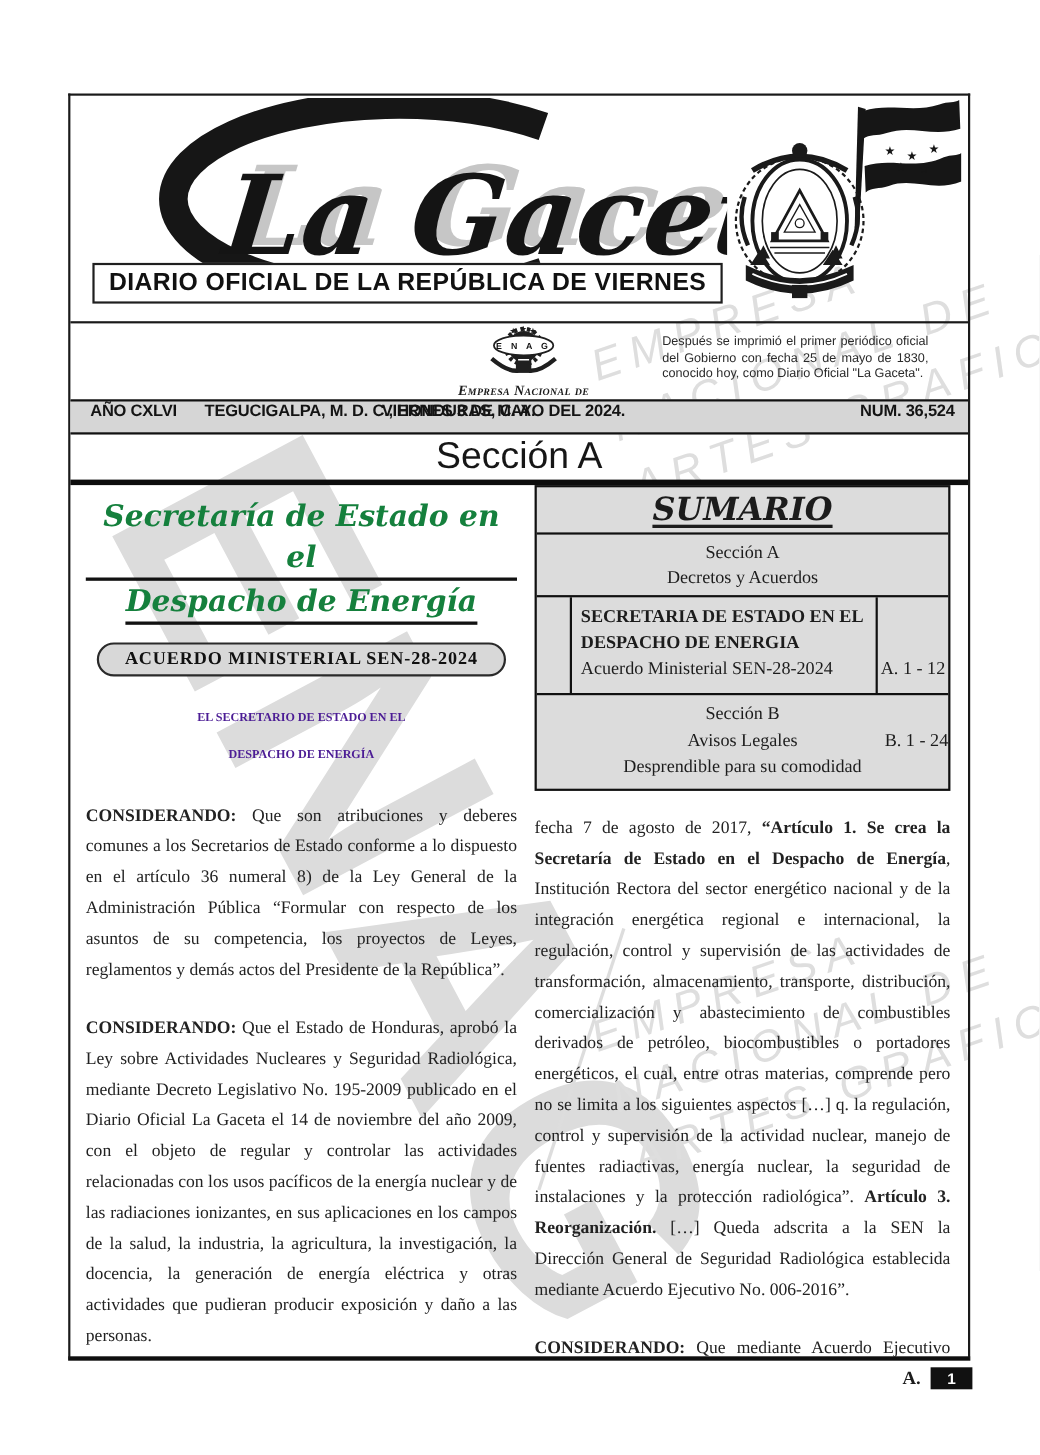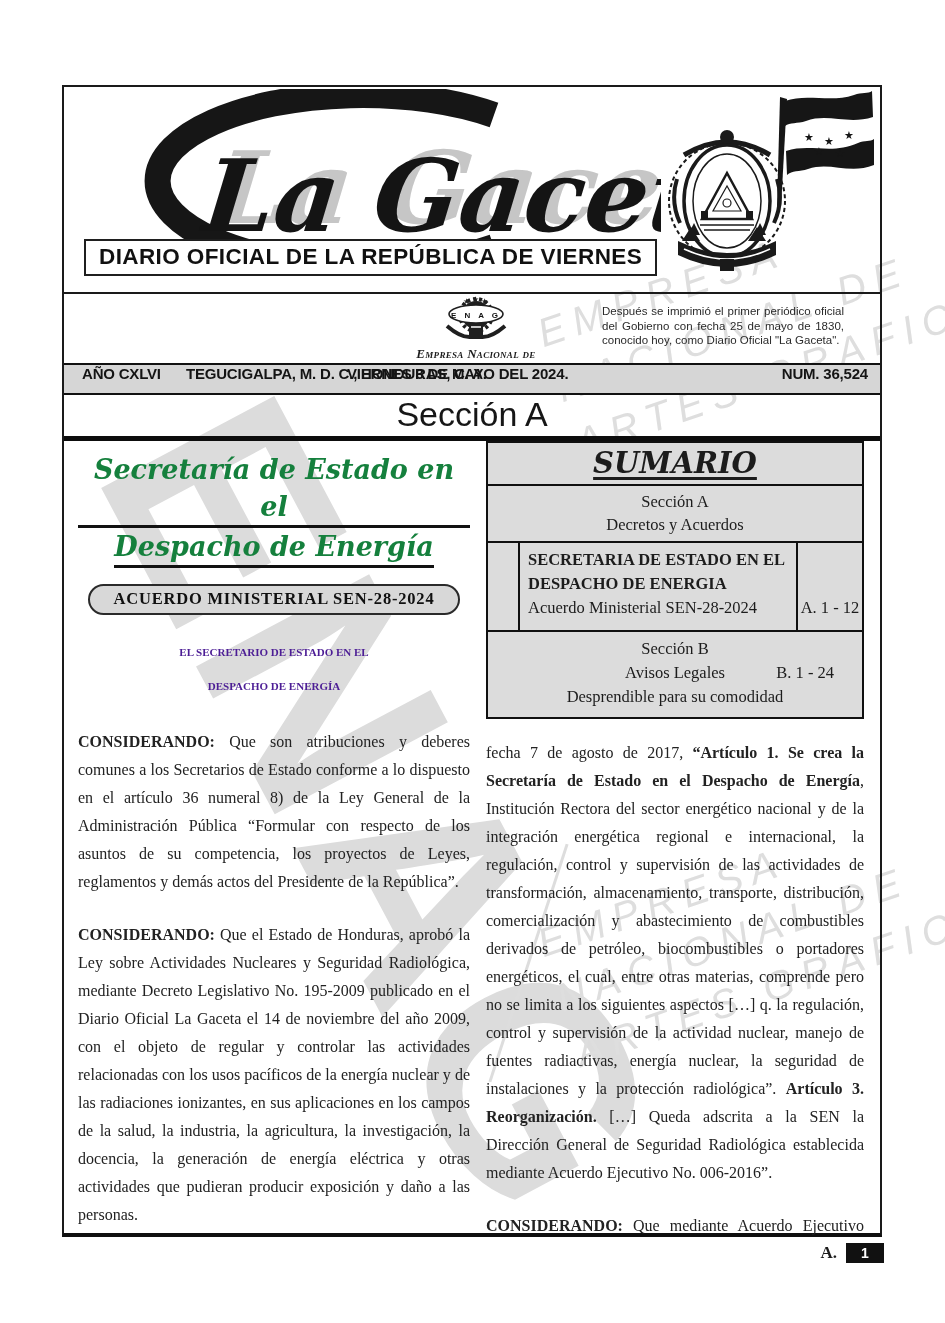--- a/index.html
+++ b/index.html
@@ -62,21 +62,21 @@
              font-size:29px;padding:3px 0 4px 0;border-bottom:2px solid #101010;}
   .sum-title span{text-decoration:underline;text-decoration-thickness:2.5px;text-underline-offset:4px;}
   .sum-secA{text-align:center;font-size:16.5px;line-height:23px;padding:4px 0 5px 0;border-bottom:2px solid #101010;}
   .sum-entry{display:flex;border-bottom:2px solid #101010;}
   .sum-entry .edge{width:30px;border-right:2px solid #101010;}
   .sum-entry .mid{flex:1;padding:5px 8px 10px 8px;font-size:16.5px;line-height:24px;}
   .sum-entry .mid .org{font-weight:bold;}
   .sum-entry .pages{width:64px;border-left:2px solid #101010;font-size:16.5px;
                     display:flex;align-items:flex-end;justify-content:center;padding-bottom:12px;}
   .sum-secB{position:relative;text-align:center;font-size:16.5px;line-height:24px;padding:5px 0 8px 0;}
-  .sum-secB .bpages{position:absolute;right:28px;top:29px;}
+  .sum-secB .bpages{position:absolute;right:0;top:29px;}
   
   .footer{position:absolute;z-index:2;top:1243px;right:61px;display:flex;align-items:center;}
   .footer .letter{font-weight:bold;font-size:17px;margin-right:9px;}
   .footer .pagebox{width:38px;height:20px;background:#111;color:#fff;
                    font-family:"Liberation Sans",sans-serif;font-weight:bold;font-size:14px;
                    display:flex;align-items:center;justify-content:center;}
 </style>
 </head>
 <body>
 

